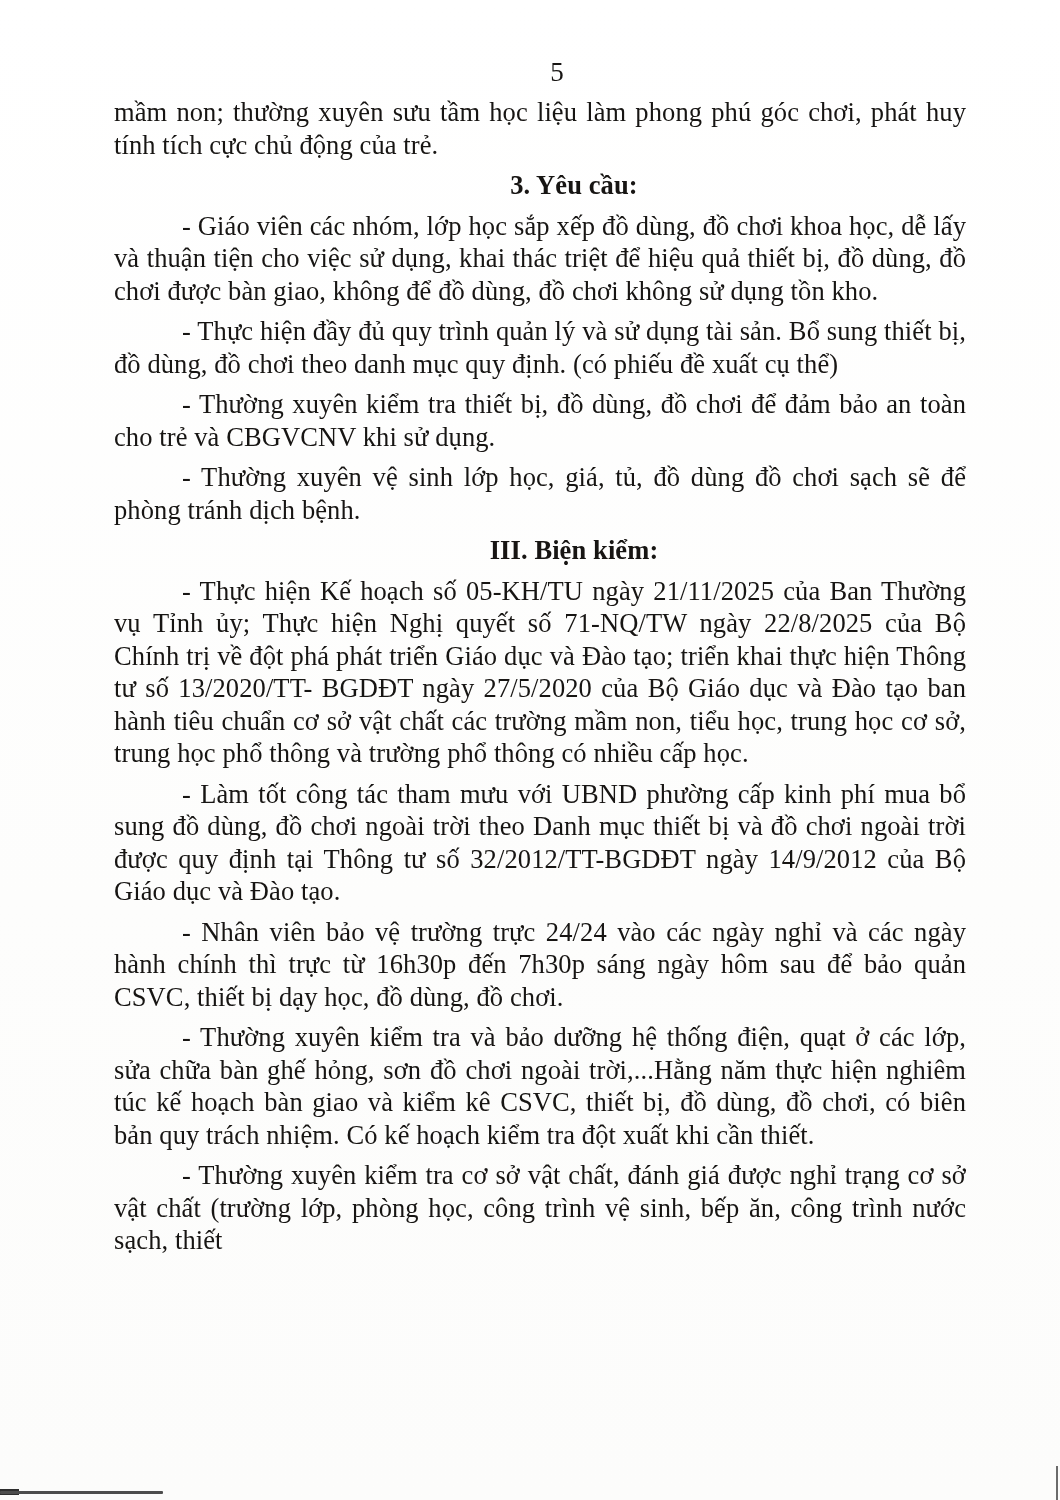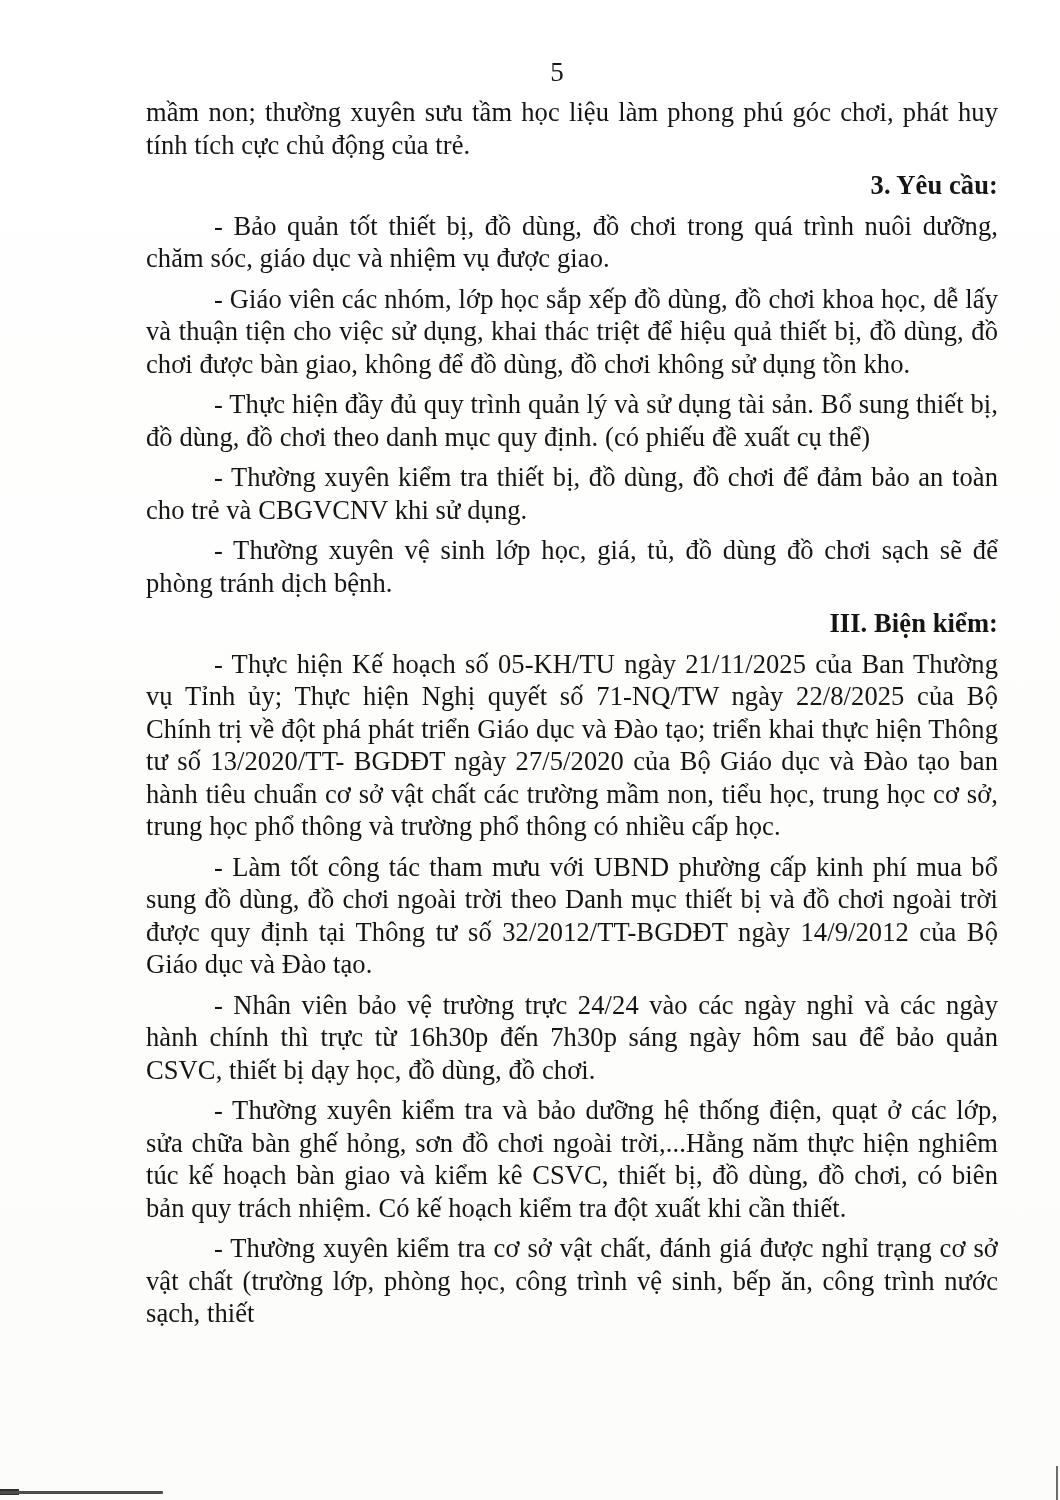--- a/index.html
+++ b/index.html
@@ -22,38 +22,38 @@
     top: 56px;
     left: 131px;
     width: 852px;
     text-align: center;
     font-size: 27px;
     line-height: 32px;
   }
   .doc-body {
     position: absolute;
     top: 96px;
-    left: 146px;
+    left: 114px;
     width: 852px;
     font-size: 26.5px;
     line-height: 32.5px;
     text-align: justify;
     letter-spacing: 0.1px;
   }
   .doc-body p {
     margin: 8px 0 0 0;
     text-indent: 68px;
   }
   .doc-body p.body.first {
     text-indent: 0;
     margin-top: 0;
   }
   .doc-body p.heading {
     font-weight: bold;
-    text-align: right;
+    text-align: center;
   }
   
   .artifact-bottom-line {
     position: absolute;
     left: 0;
     top: 1491px;
     width: 163px;
     height: 3px;
     background: #4d4d4d;
     border-radius: 1px;
@@ -78,21 +78,20 @@
 </head>
 <body>
 
 <div class="scan-page">
 
   <div class="page-number">5</div>
 
   <div class="doc-body">
       <p class="body first">mầm non; thường xuyên sưu tầm học liệu làm phong phú góc chơi, phát huy tính tích cực chủ động của trẻ.</p>
       <p class="heading">3. Yêu cầu:</p>
-      <p class="body">- Bảo quản tốt thiết bị, đồ dùng, đồ chơi trong quá trình nuôi dưỡng, chăm sóc, giáo dục và nhiệm vụ được giao.</p>
       <p class="body">- Giáo viên các nhóm, lớp học sắp xếp đồ dùng, đồ chơi khoa học, dễ lấy và thuận tiện cho việc sử dụng, khai thác triệt để hiệu quả thiết bị, đồ dùng, đồ chơi được bàn giao, không để đồ dùng, đồ chơi không sử dụng tồn kho.</p>
       <p class="body">- Thực hiện đầy đủ quy trình quản lý và sử dụng tài sản. Bổ sung thiết bị, đồ dùng, đồ chơi theo danh mục quy định. (có phiếu đề xuất cụ thể)</p>
       <p class="body">- Thường xuyên kiểm tra thiết bị, đồ dùng, đồ chơi để đảm bảo an toàn cho trẻ và CBGVCNV khi sử dụng.</p>
       <p class="body">- Thường xuyên vệ sinh lớp học, giá, tủ, đồ dùng đồ chơi sạch sẽ để phòng tránh dịch bệnh.</p>
       <p class="heading">III. Biện kiểm:</p>
       <p class="body">- Thực hiện Kế hoạch số 05-KH/TU ngày 21/11/2025 của Ban Thường vụ Tỉnh ủy; Thực hiện Nghị quyết số 71-NQ/TW ngày 22/8/2025 của Bộ Chính trị về đột phá phát triển Giáo dục và Đào tạo; triển khai thực hiện Thông tư số 13/2020/TT- BGDĐT ngày 27/5/2020 của Bộ Giáo dục và Đào tạo ban hành tiêu chuẩn cơ sở vật chất các trường mầm non, tiểu học, trung học cơ sở, trung học phổ thông và trường phổ thông có nhiều cấp học.</p>
       <p class="body">- Làm tốt công tác tham mưu với UBND phường cấp kinh phí mua bổ sung đồ dùng, đồ chơi ngoài trời theo Danh mục thiết bị và đồ chơi ngoài trời được quy định tại Thông tư số 32/2012/TT-BGDĐT ngày 14/9/2012 của Bộ Giáo dục và Đào tạo.</p>
       <p class="body">- Nhân viên bảo vệ trường trực 24/24 vào các ngày nghỉ và các ngày hành chính thì trực từ 16h30p đến 7h30p sáng ngày hôm sau để bảo quản CSVC, thiết bị dạy học, đồ dùng, đồ chơi.</p>
       <p class="body">- Thường xuyên kiểm tra và bảo dưỡng hệ thống điện, quạt ở các lớp, sửa chữa bàn ghế hỏng, sơn đồ chơi ngoài trời,...Hằng năm thực hiện nghiêm túc kế hoạch bàn giao và kiểm kê CSVC, thiết bị, đồ dùng, đồ chơi, có biên bản quy trách nhiệm. Có kế hoạch kiểm tra đột xuất khi cần thiết.</p>
       <p class="body">- Thường xuyên kiểm tra cơ sở vật chất, đánh giá được nghỉ trạng cơ sở vật chất (trường lớp, phòng học, công trình vệ sinh, bếp ăn, công trình nước sạch, thiết</p>

